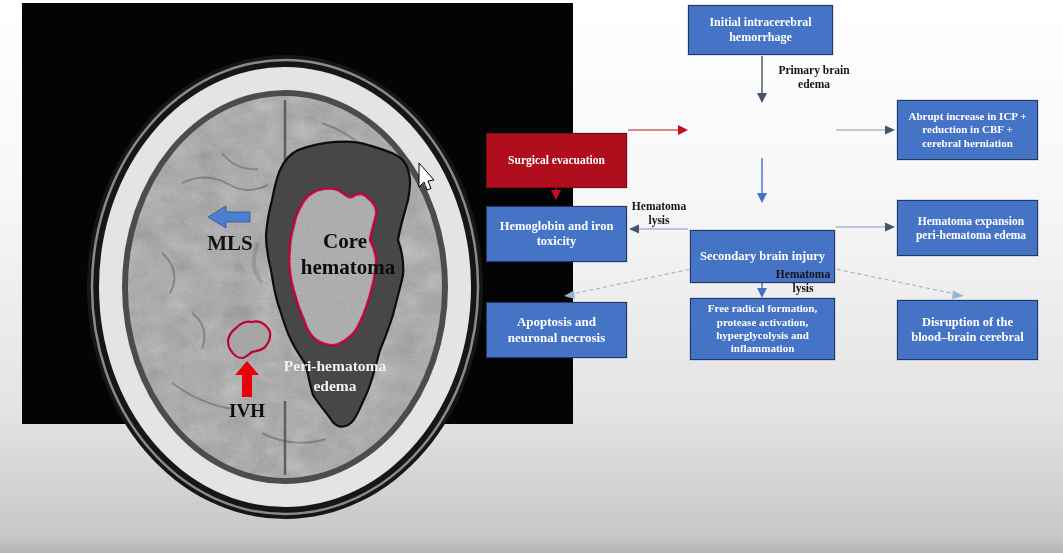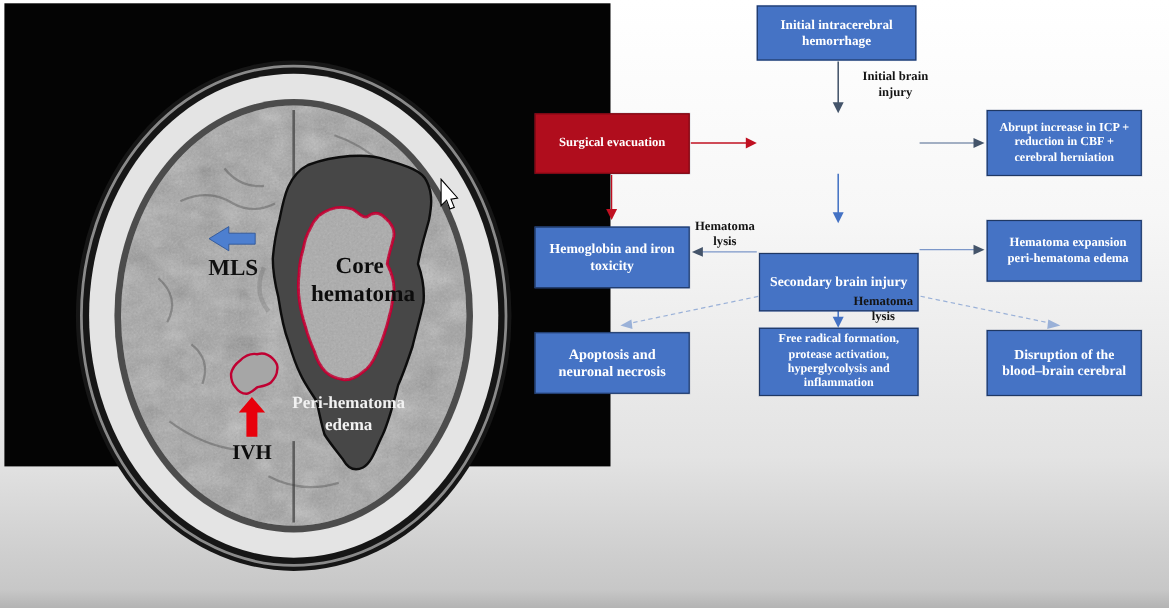--- a/index.html
+++ b/index.html
@@ -1,25 +1,25 @@
 <!DOCTYPE html>
 <html><head>
 <meta charset="utf-8">
 <style>
   html,body{margin:0;padding:0;}
   body{width:1063px;height:553px;overflow:hidden;font-family:"Liberation Serif","DejaVu Serif",serif;}
   .stage{position:relative;width:1063px;height:553px;
          background:linear-gradient(180deg,#ffffff 0%,#f7f7f7 35%,#e3e3e3 75%,#c7c7c7 97%,#b3b3b3 100%);}
-  .ct-panel{position:absolute;left:4px;top:3px;width:551px;height:421px;background:#040404;}
+  .ct-panel{position:absolute;left:22px;top:3px;width:551px;height:421px;background:#040404;}
   .ct-panel svg{display:block;}
 
   .fbox{position:absolute;box-sizing:border-box;display:flex;align-items:center;justify-content:center;
         text-align:center;color:#ffffff;font-weight:bold;line-height:1.22;padding:2px 5px;
         background:#4573c5;border:1.5px solid #1f3864;box-shadow:0 0 0 .5px rgba(20,40,90,.25);}
-  .fbox.red{background:#b00d1d;border:1.5px solid #7a0812;}
+  .fbox.red{background:#b00d1d;border:1.5px solid #7a0812;margin-top:30px;}
   .edge-label{position:absolute;color:#141414;font-weight:bold;text-align:center;line-height:1.18;
               font-size:11.5px;}
   .connectors{position:absolute;left:0;top:0;pointer-events:none;}
 </style>
 </head>
 <body>
 
 <div class="stage">
 
   <div class="ct-panel">
@@ -154,17 +154,17 @@
   <div class="fbox" style="left:690px;top:203px;width:145px;height:53px;font-size:12.5px;margin-top:27px;">Secondary brain injury</div>
 
   <div class="fbox" style="left:897px;top:200px;width:141px;height:56px;font-size:11.5px;padding-left:12px;">Hematoma expansion peri-hematoma edema</div>
 
   <div class="fbox" style="left:486px;top:302px;width:141px;height:56px;font-size:13px;">Apoptosis and neuronal necrosis</div>
 
   <div class="fbox" style="left:690px;top:298px;width:145px;height:62px;font-size:11px;font-family:Liberation Serif, serif;">Free radical formation, protease activation, hyperglycolysis and inflammation</div>
 
   <div class="fbox" style="left:897px;top:300px;width:141px;height:60px;font-size:12.5px;">Disruption of the blood–brain cerebral</div>
 
-  <div class="edge-label" style="left:768px;top:64px;width:92px;">Initial brain injury</div>
+  <div class="edge-label" style="left:768px;top:64px;width:92px;">Primary brain edema</div>
   <div class="edge-label" style="left:628px;top:200px;width:62px;">Hematoma lysis</div>
   <div class="edge-label" style="left:768px;top:268px;width:70px;">Hematoma lysis</div>
 
 </div>
 
 </body></html>

